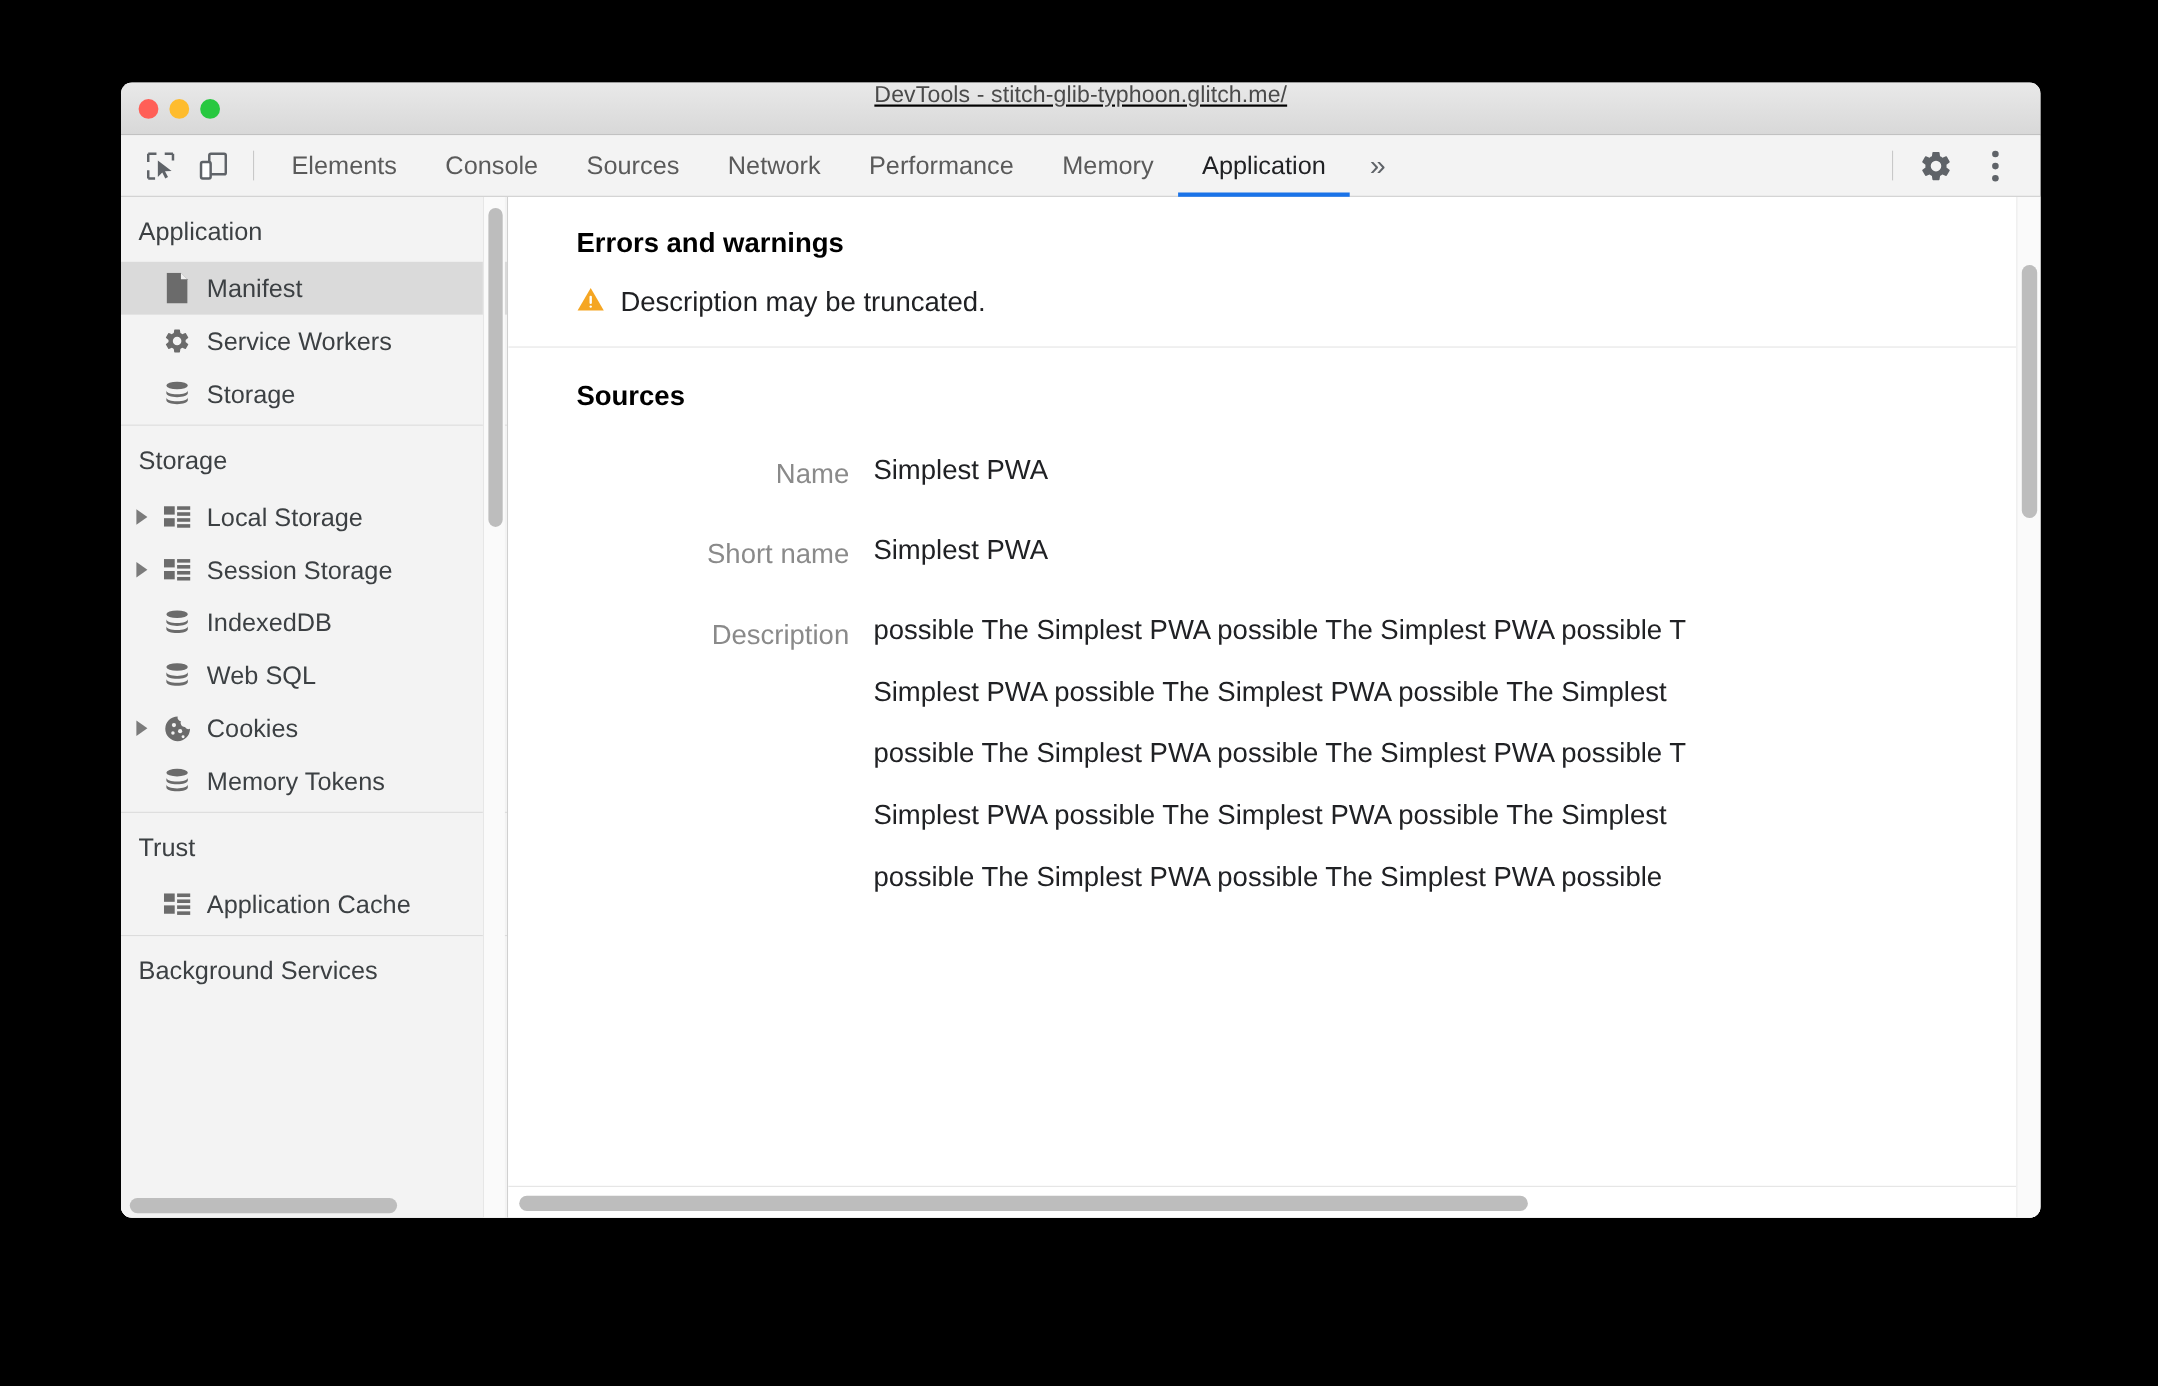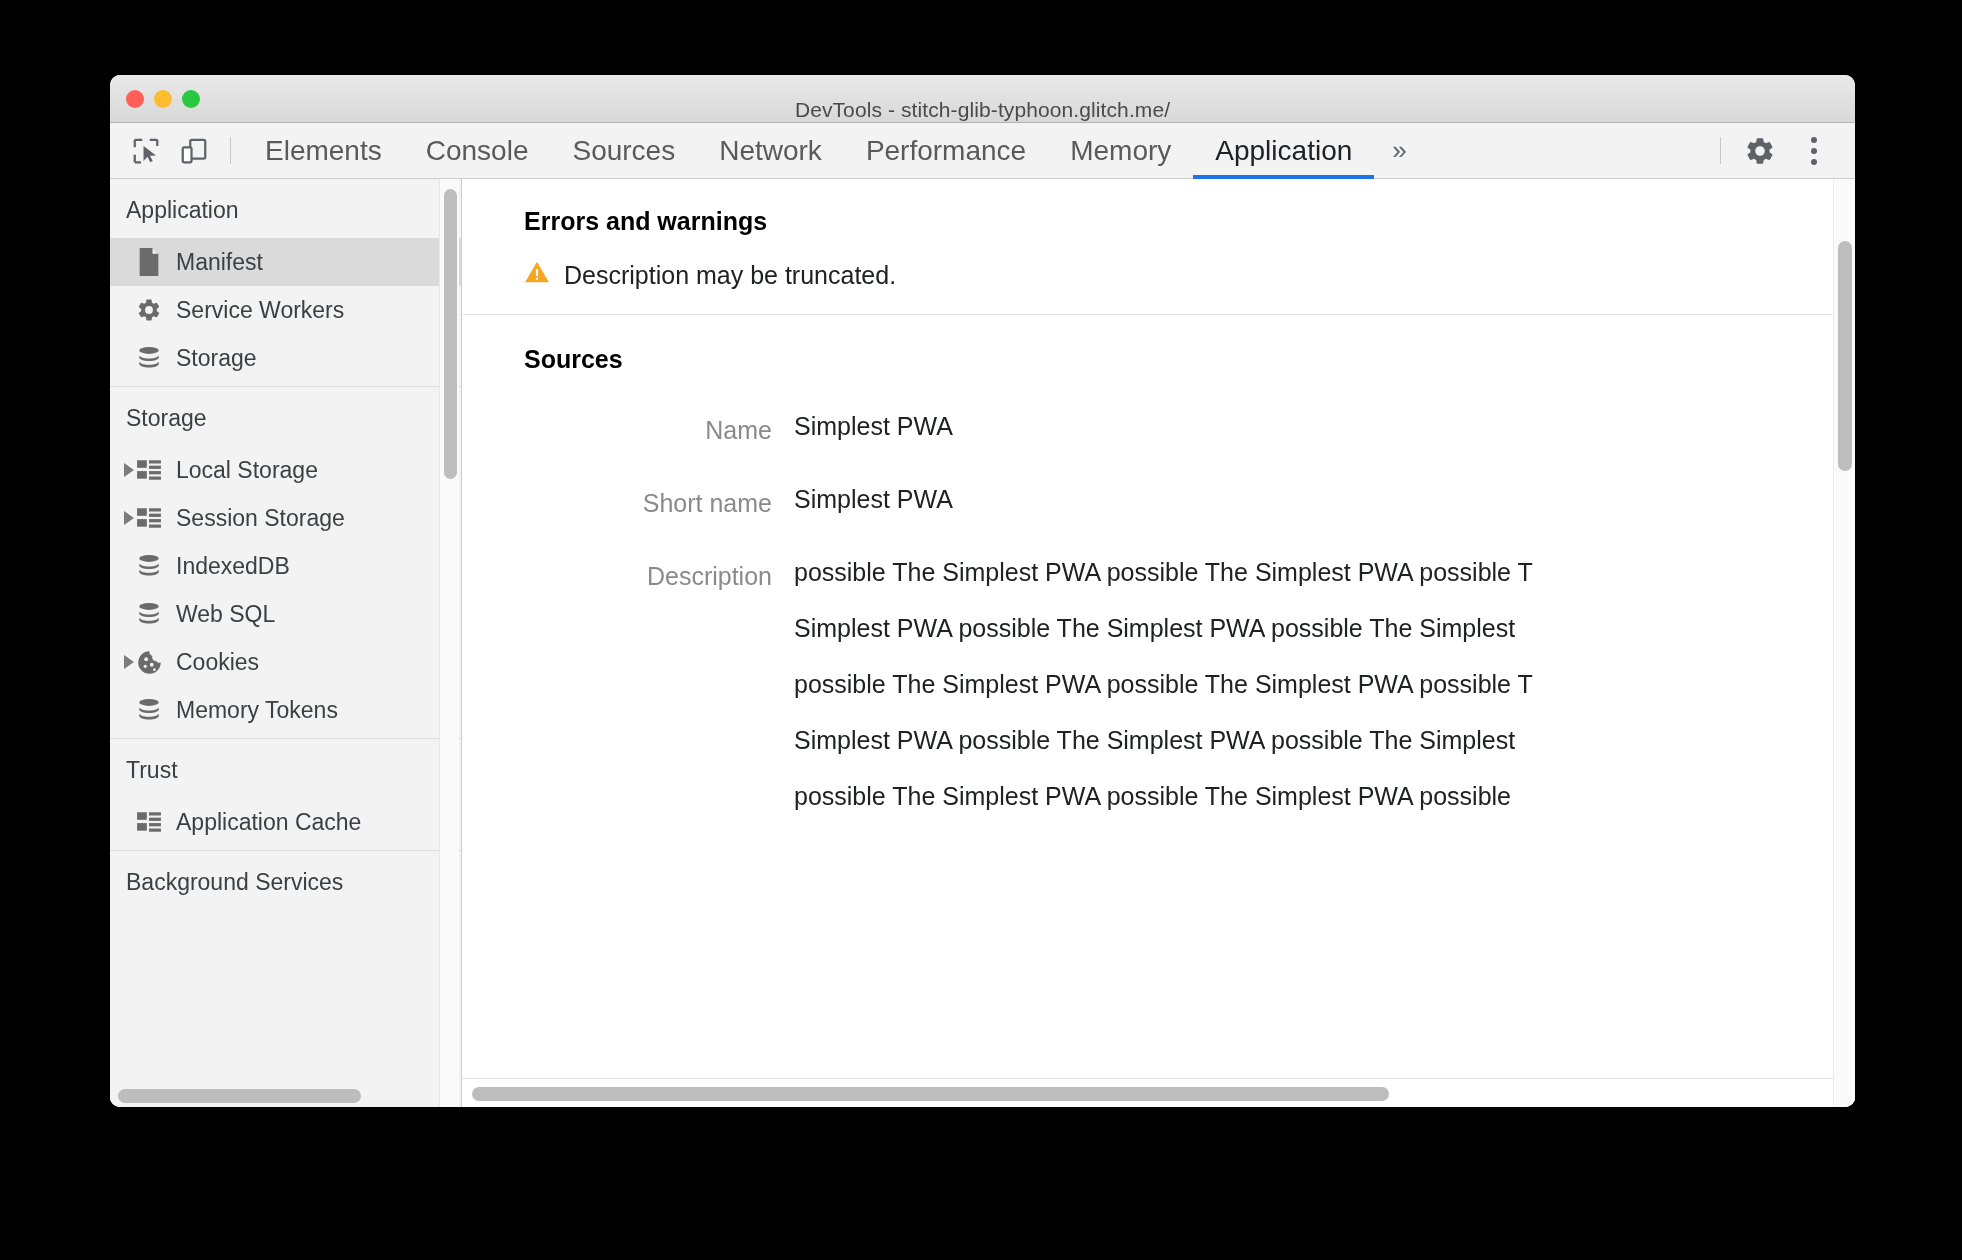--- a/index.html
+++ b/index.html
@@ -24,22 +24,23 @@
   }
 
   
   #titlebar {
     position: relative;
     height: 48px;
     flex: 0 0 48px;
     background: linear-gradient(to bottom, #e9e9e9 0%, #d8d8d8 100%);
     border-bottom: 1px solid #b4b4b4;
     display: flex;
-    align-items: flex-end;
+    align-items: flex-start;
     justify-content: center;
+    text-decoration: underline;
   }
   .traffic {
     position: absolute;
     left: 16px; top: 50%;
     transform: translateY(-50%);
     display: flex; gap: 10px;
   }
   .light { width: 18px; height: 18px; border-radius: 50%; }
   .light.red   { background: #ff5f57; }
   .light.amber { background: #febc2e; }
@@ -68,21 +69,21 @@
   }
   .tb-sep {
     width: 1px;
     background: #c8c8c8;
     margin: 14px 12px;
     flex: 0 0 1px;
   }
   .tab {
     display: flex; align-items: center;
     padding: 0 22px;
-    font-size: 28px;
+    font-size: 23px;
     color: #5a5a5a;
     cursor: pointer;
     position: relative;
     white-space: nowrap;
   }
   .tab.active { color: #202124; }
   .tab.active::after {
     content: "";
     position: absolute;
     left: 0; right: 0; bottom: -1px;
@@ -134,21 +135,21 @@
   .grp-title {
     font-size: 23px;
     color: #3c4043;
     padding: 18px 0 14px 16px;
   }
   .grp-sep { height: 1px; background: #dcdcdc; margin-top: 4px; }
   .nav-item {
     display: flex;
     align-items: center;
     height: 48px;
-    padding-left: 24px;
+    padding-left: 36px;
     font-size: 23px;
     color: #3c4043;
     cursor: pointer;
     position: relative;
   }
   .nav-item.selected { background: #dadada; }
   .tri {
     position: absolute;
     left: 14px;
     width: 0; height: 0;

